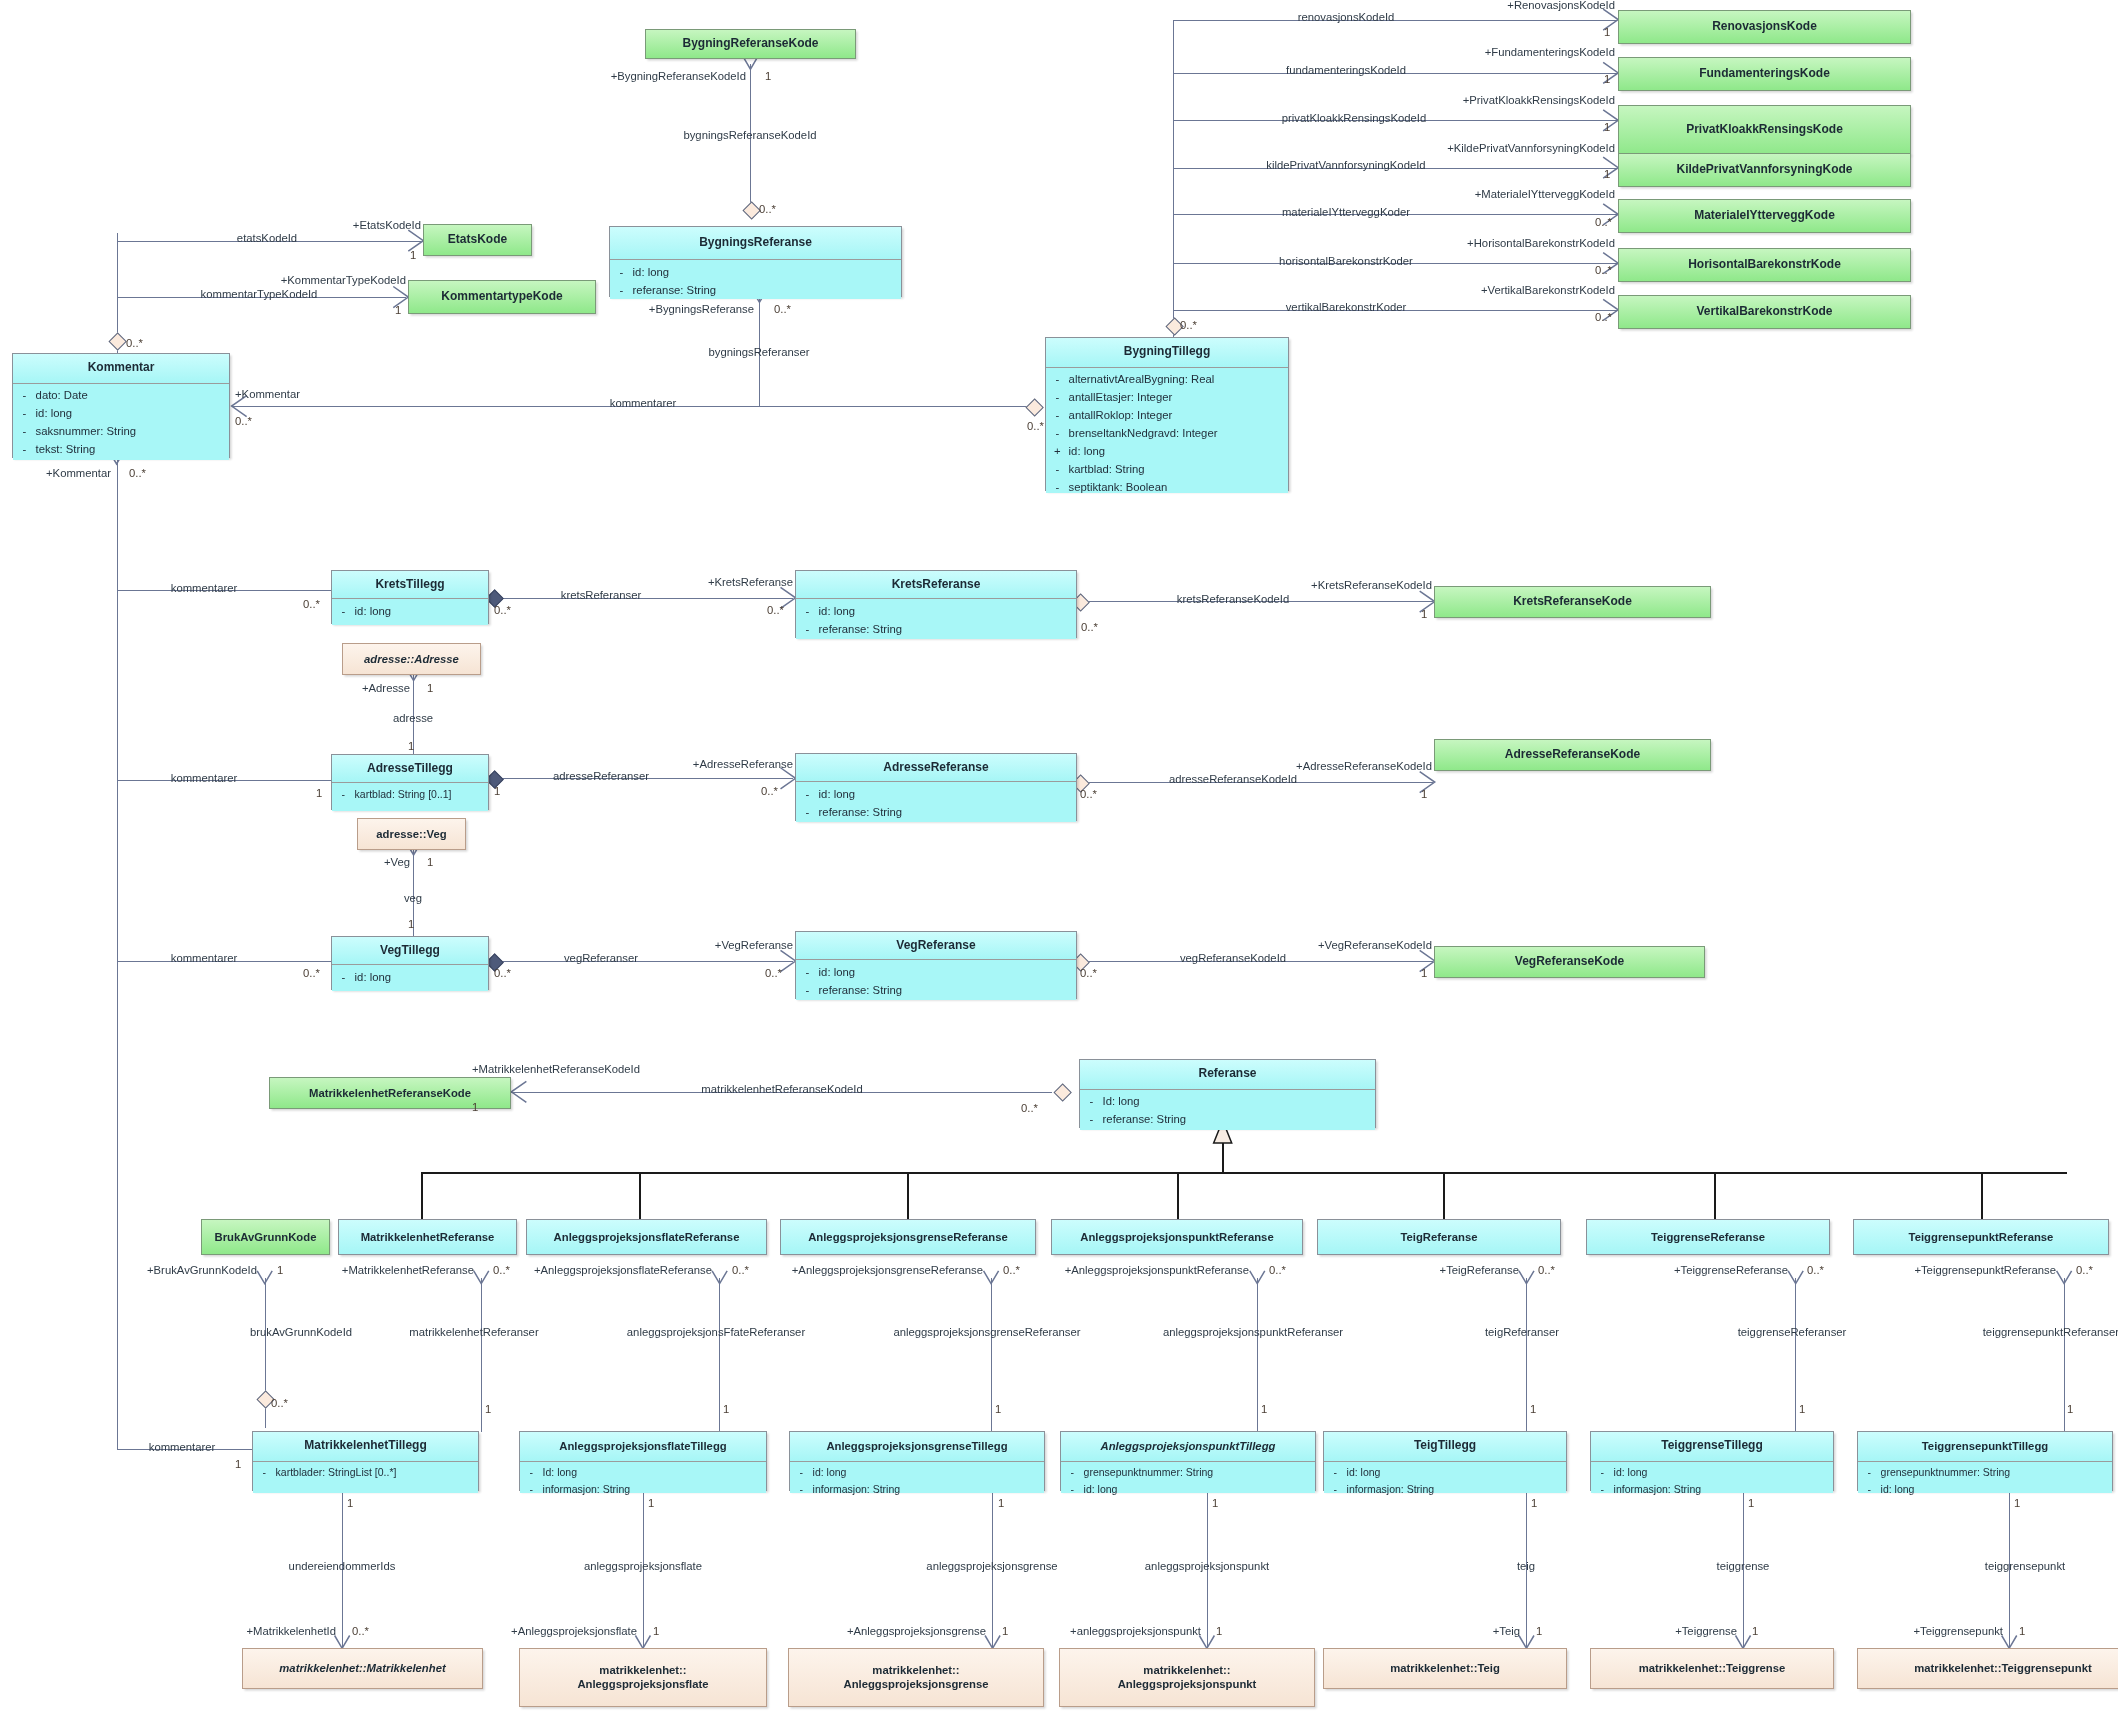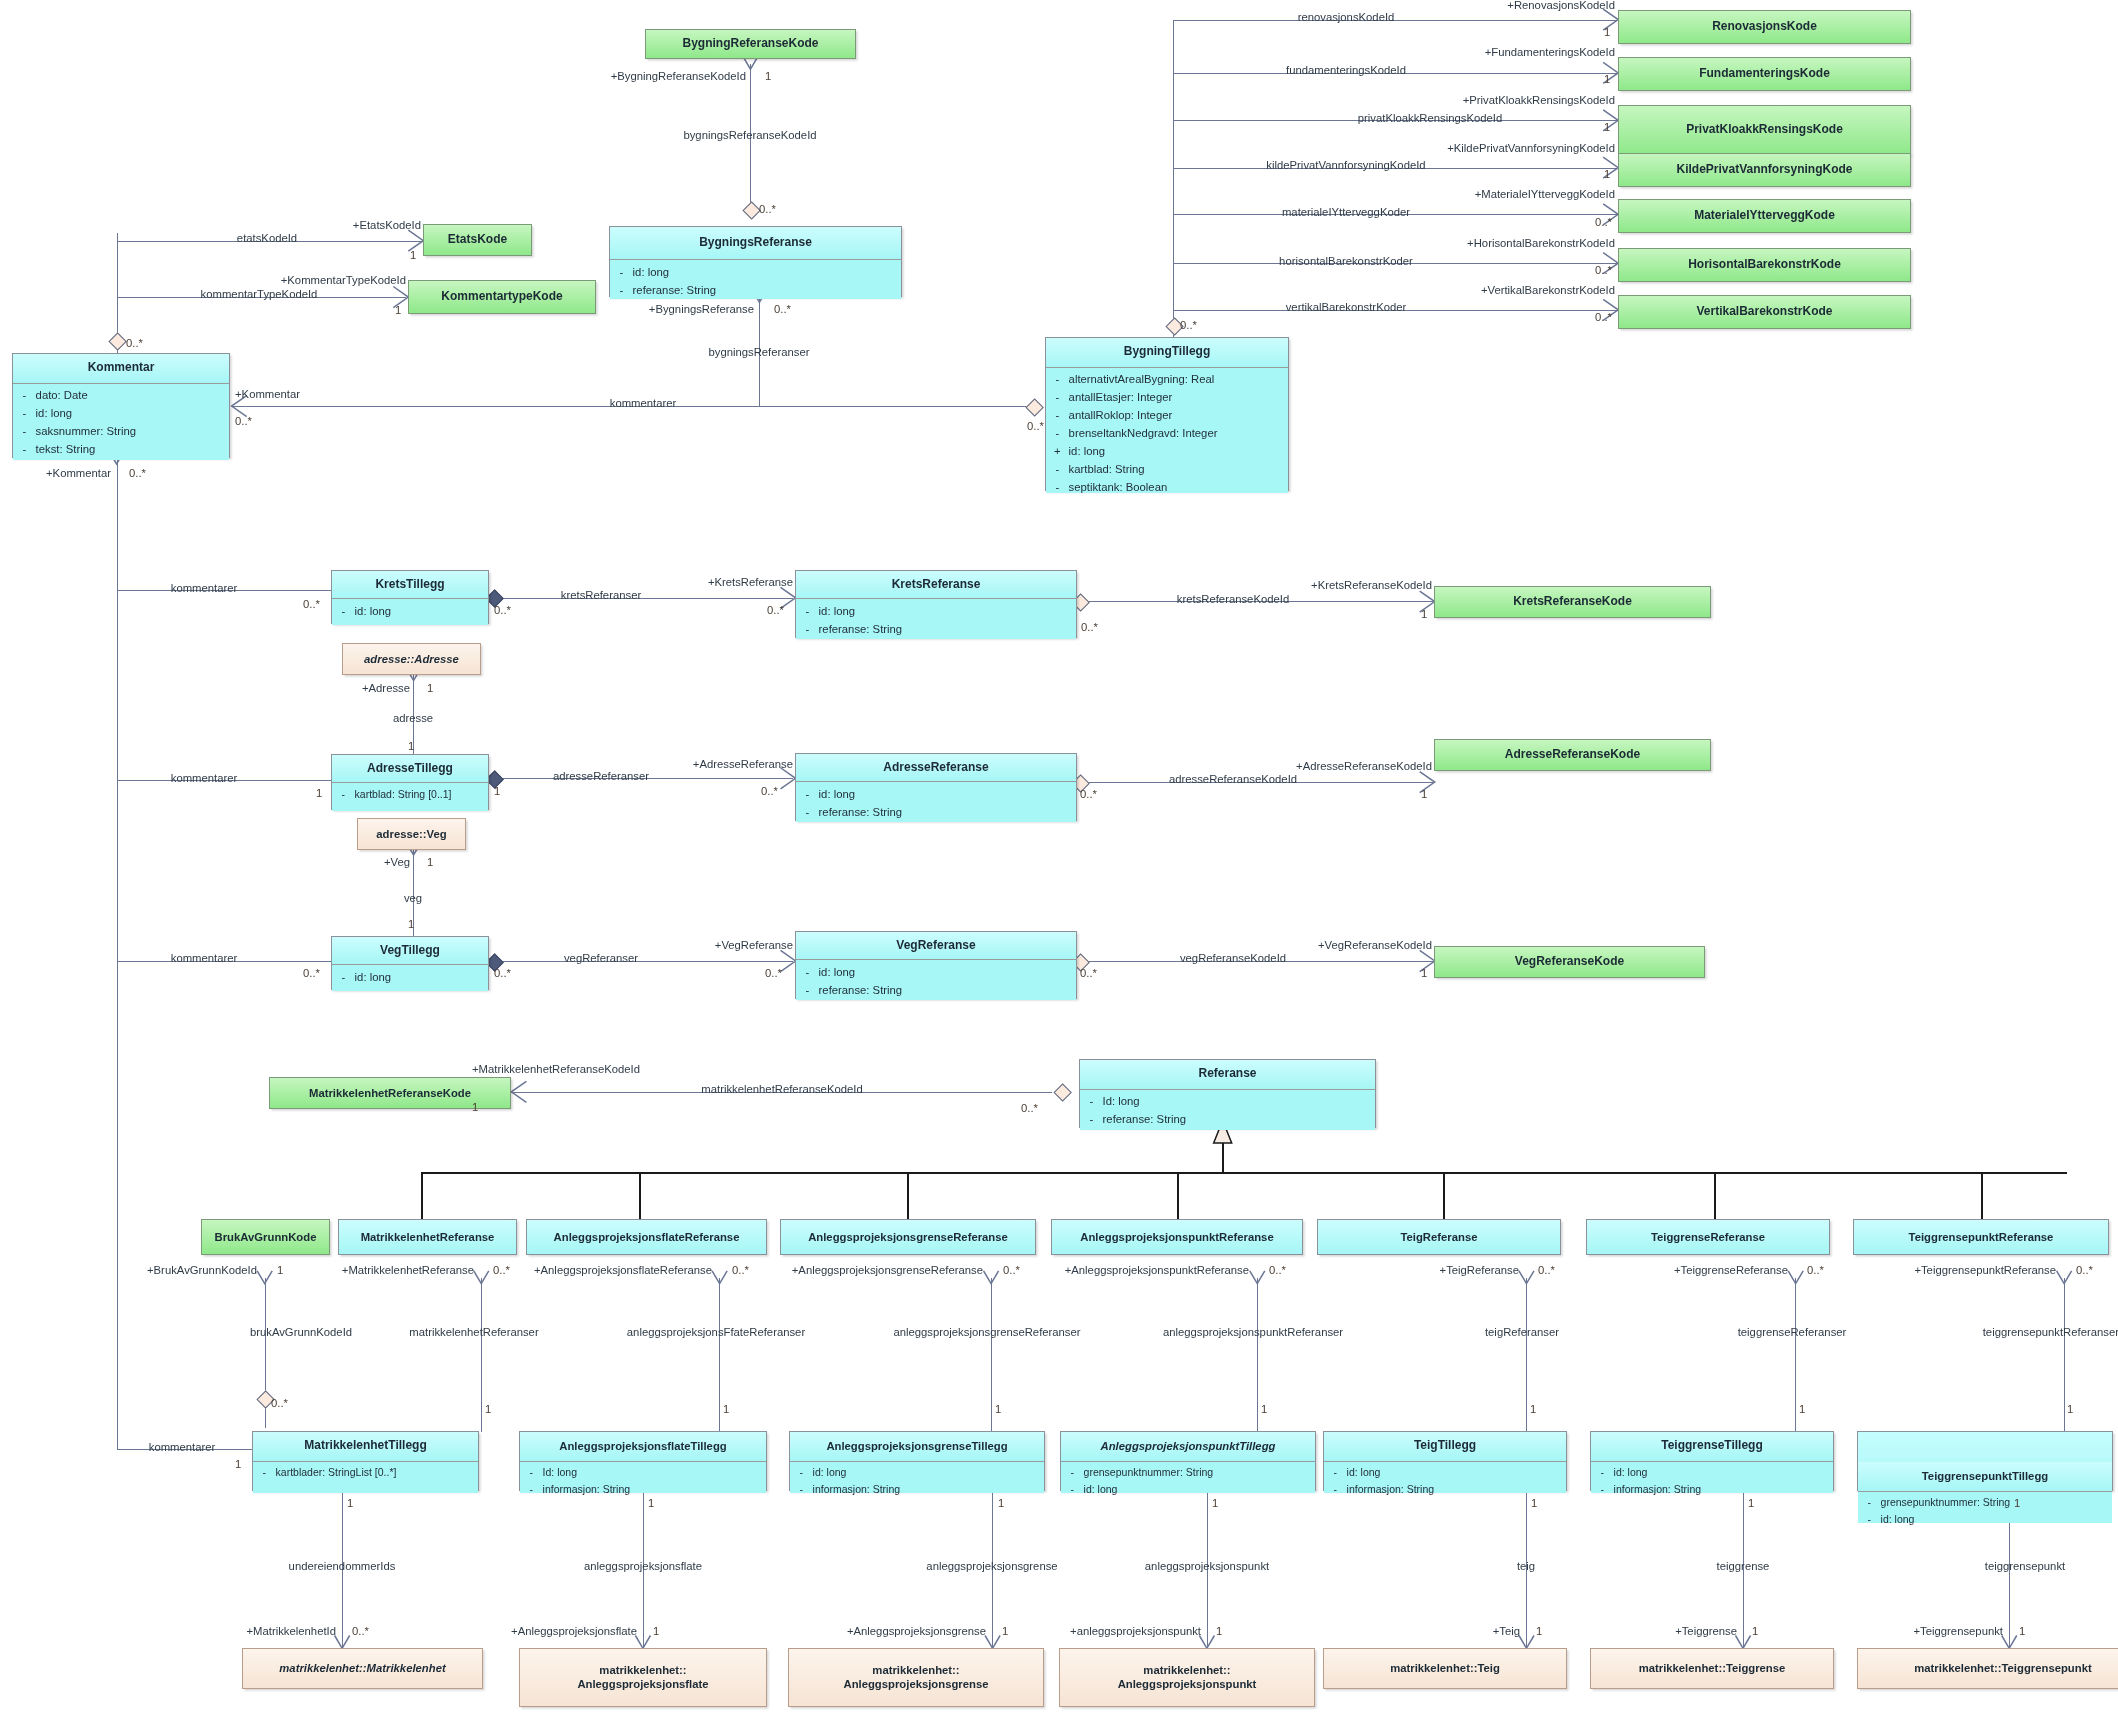--- a/index.html
+++ b/index.html
@@ -503,21 +503,21 @@
         <span class="nm">id: long</span>
         </div>
       <div class="attr" style="font-size:10.5px;">
         <span class="vis">-</span>
         <span class="nm">informasjon: String</span>
         </div>
     </div>
   </div>
 
   <div class="cls cyan" style="left:1857px;top:1431px;width:256px;height:60px;">
-    <div class="hdr" style="height:28.6px;font-size:11.3px;margin-top:30px;">TeiggrensepunktTillegg</div>
+    <div class="hdr" style="height:28.6px;font-size:11.3px;">TeiggrensepunktTillegg</div>
     <div class="attrs" style="height:32px;">
       <div class="attr" style="font-size:10.5px;">
         <span class="vis">-</span>
         <span class="nm">grensepunktnummer: String</span>
         </div>
       <div class="attr" style="font-size:10.5px;">
         <span class="vis">-</span>
         <span class="nm">id: long</span>
         </div>
     </div>
@@ -585,21 +585,21 @@
   <div class="lb c" style="left:643px;top:398px;">kommentarer</div>
 
   <div class="lb c" style="left:1346px;top:12px;">renovasjonsKodeId</div>
   <div class="lb r" style="left:1615px;top:0px;">+RenovasjonsKodeId</div>
   <div class="mult" style="left:1604px;top:27px;">1</div>
 
   <div class="lb c" style="left:1346px;top:65px;">fundamenteringsKodeId</div>
   <div class="lb r" style="left:1615px;top:47px;">+FundamenteringsKodeId</div>
   <div class="mult" style="left:1604px;top:74px;">1</div>
 
-  <div class="lb c" style="left:1422px;top:113px;padding-left:16px;">privatKloakkRensingsKodeId</div>
+  <div class="lb c" style="left:1346px;top:113px;padding-left:16px;">privatKloakkRensingsKodeId</div>
   <div class="lb r" style="left:1615px;top:95px;">+PrivatKloakkRensingsKodeId</div>
   <div class="mult" style="left:1604px;top:122px;">1</div>
 
   <div class="lb c" style="left:1346px;top:160px;">kildePrivatVannforsyningKodeId</div>
   <div class="lb r" style="left:1615px;top:143px;">+KildePrivatVannforsyningKodeId</div>
   <div class="mult" style="left:1604px;top:169px;">1</div>
 
   <div class="lb c" style="left:1346px;top:207px;">materialeIYtterveggKoder</div>
   <div class="lb r" style="left:1615px;top:189px;">+MaterialeIYtterveggKodeId</div>
   <div class="mult" style="left:1595px;top:217px;">0..*</div>

